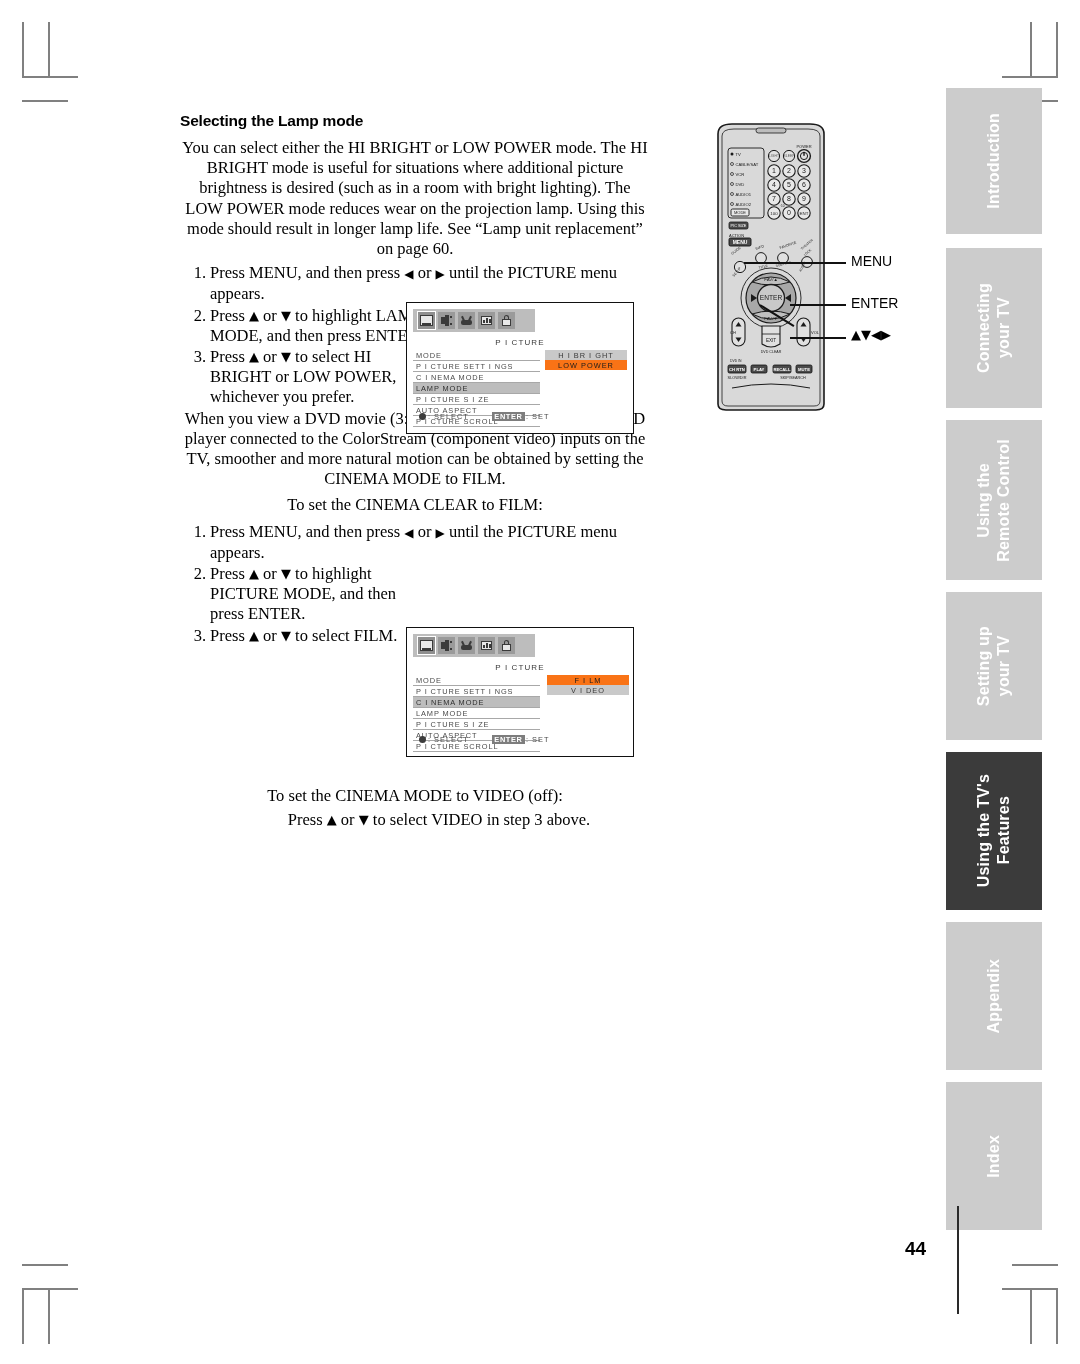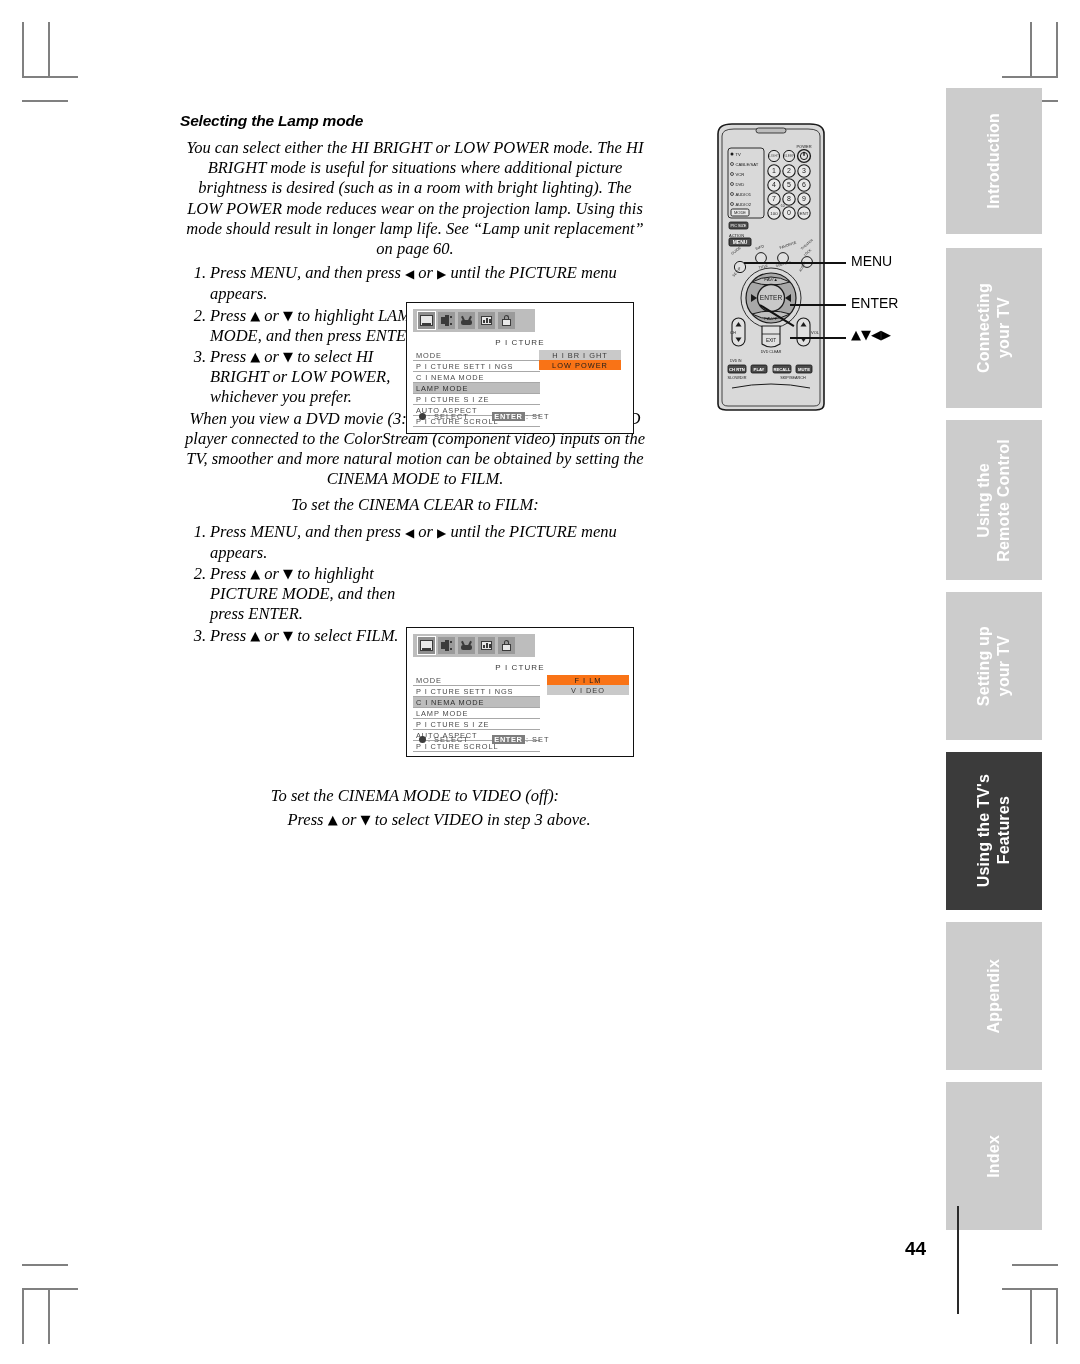--- a/index.html
+++ b/index.html
@@ -14,21 +14,20 @@
     overflow: hidden;
   }
   
   .crop { position: absolute; background: #808080; }
 
   
   #content {
     position: absolute;
     left: 180px; top: 112px;
     width: 470px;
-    font-style: italic;
   }
   h2.section-title {
     font-family: "Liberation Sans", sans-serif;
     font-size: 15.5px;
     font-weight: bold;
     margin: 0 0 8px 0;
     letter-spacing: -0.2px;
   }
   p.body-text {
     font-size: 16.5px;
@@ -285,21 +284,21 @@
   <div class="osd-list" style="left:6px; top:47px; width:127px;">
     <div class="osd-row">MODE</div>
     <div class="osd-row">P I CTURE  SETT I NGS</div>
     <div class="osd-row">C I NEMA  MODE</div>
     <div class="osd-row hl">LAMP  MODE</div>
     <div class="osd-row">P I CTURE  S I ZE</div>
     <div class="osd-row">AUTO  ASPECT</div>
     <div class="osd-row">P I CTURE  SCROLL</div>
   </div>
 
-  <div class="osd-opts" style="left:132px; top:47px; width:82px;">
+  <div class="osd-opts" style="left:138px; top:47px; width:82px;">
     <div class="osd-opt">H I   BR I GHT</div>
     <div class="osd-opt hl">LOW  POWER</div>
   </div>
 
   <div class="osd-foot" style="left:12px; top:109px;">
     <span class="dpad-dot"></span>
       <span>: SELECT</span>
     <span style="display:inline-block;width:22px;"></span>
     <span class="ent-chip">ENTER</span>
       <span>: SET</span>

